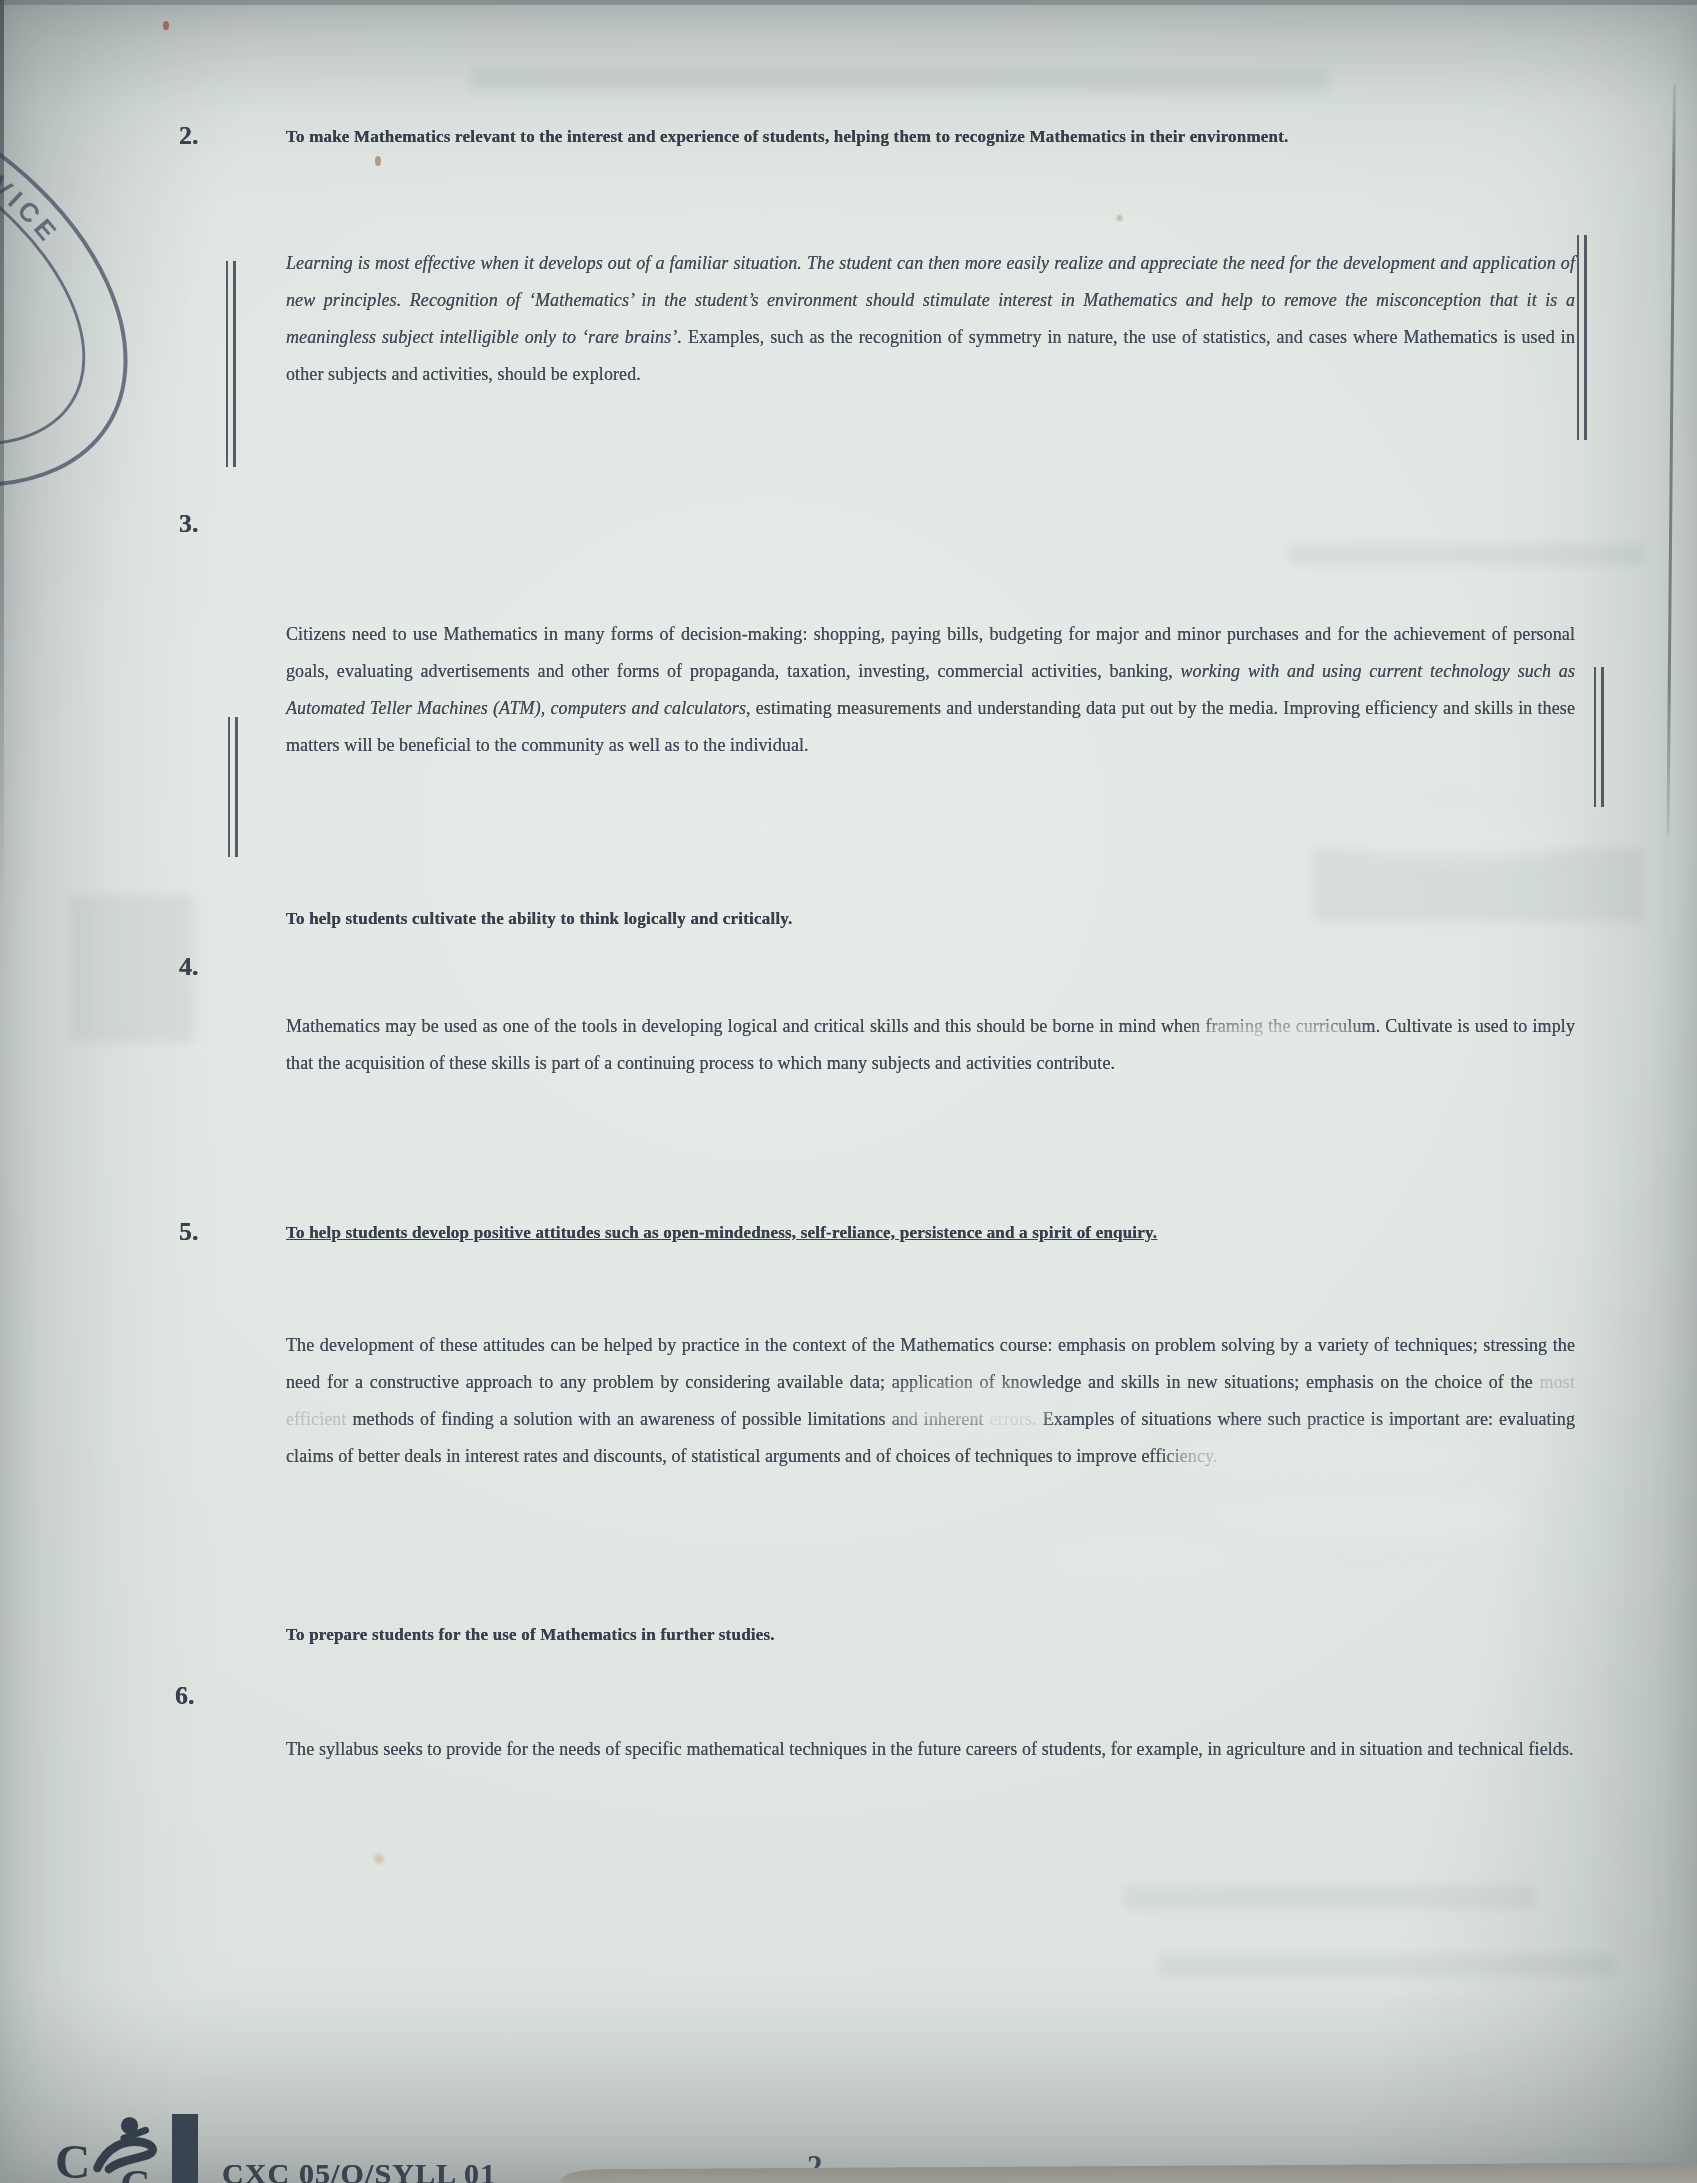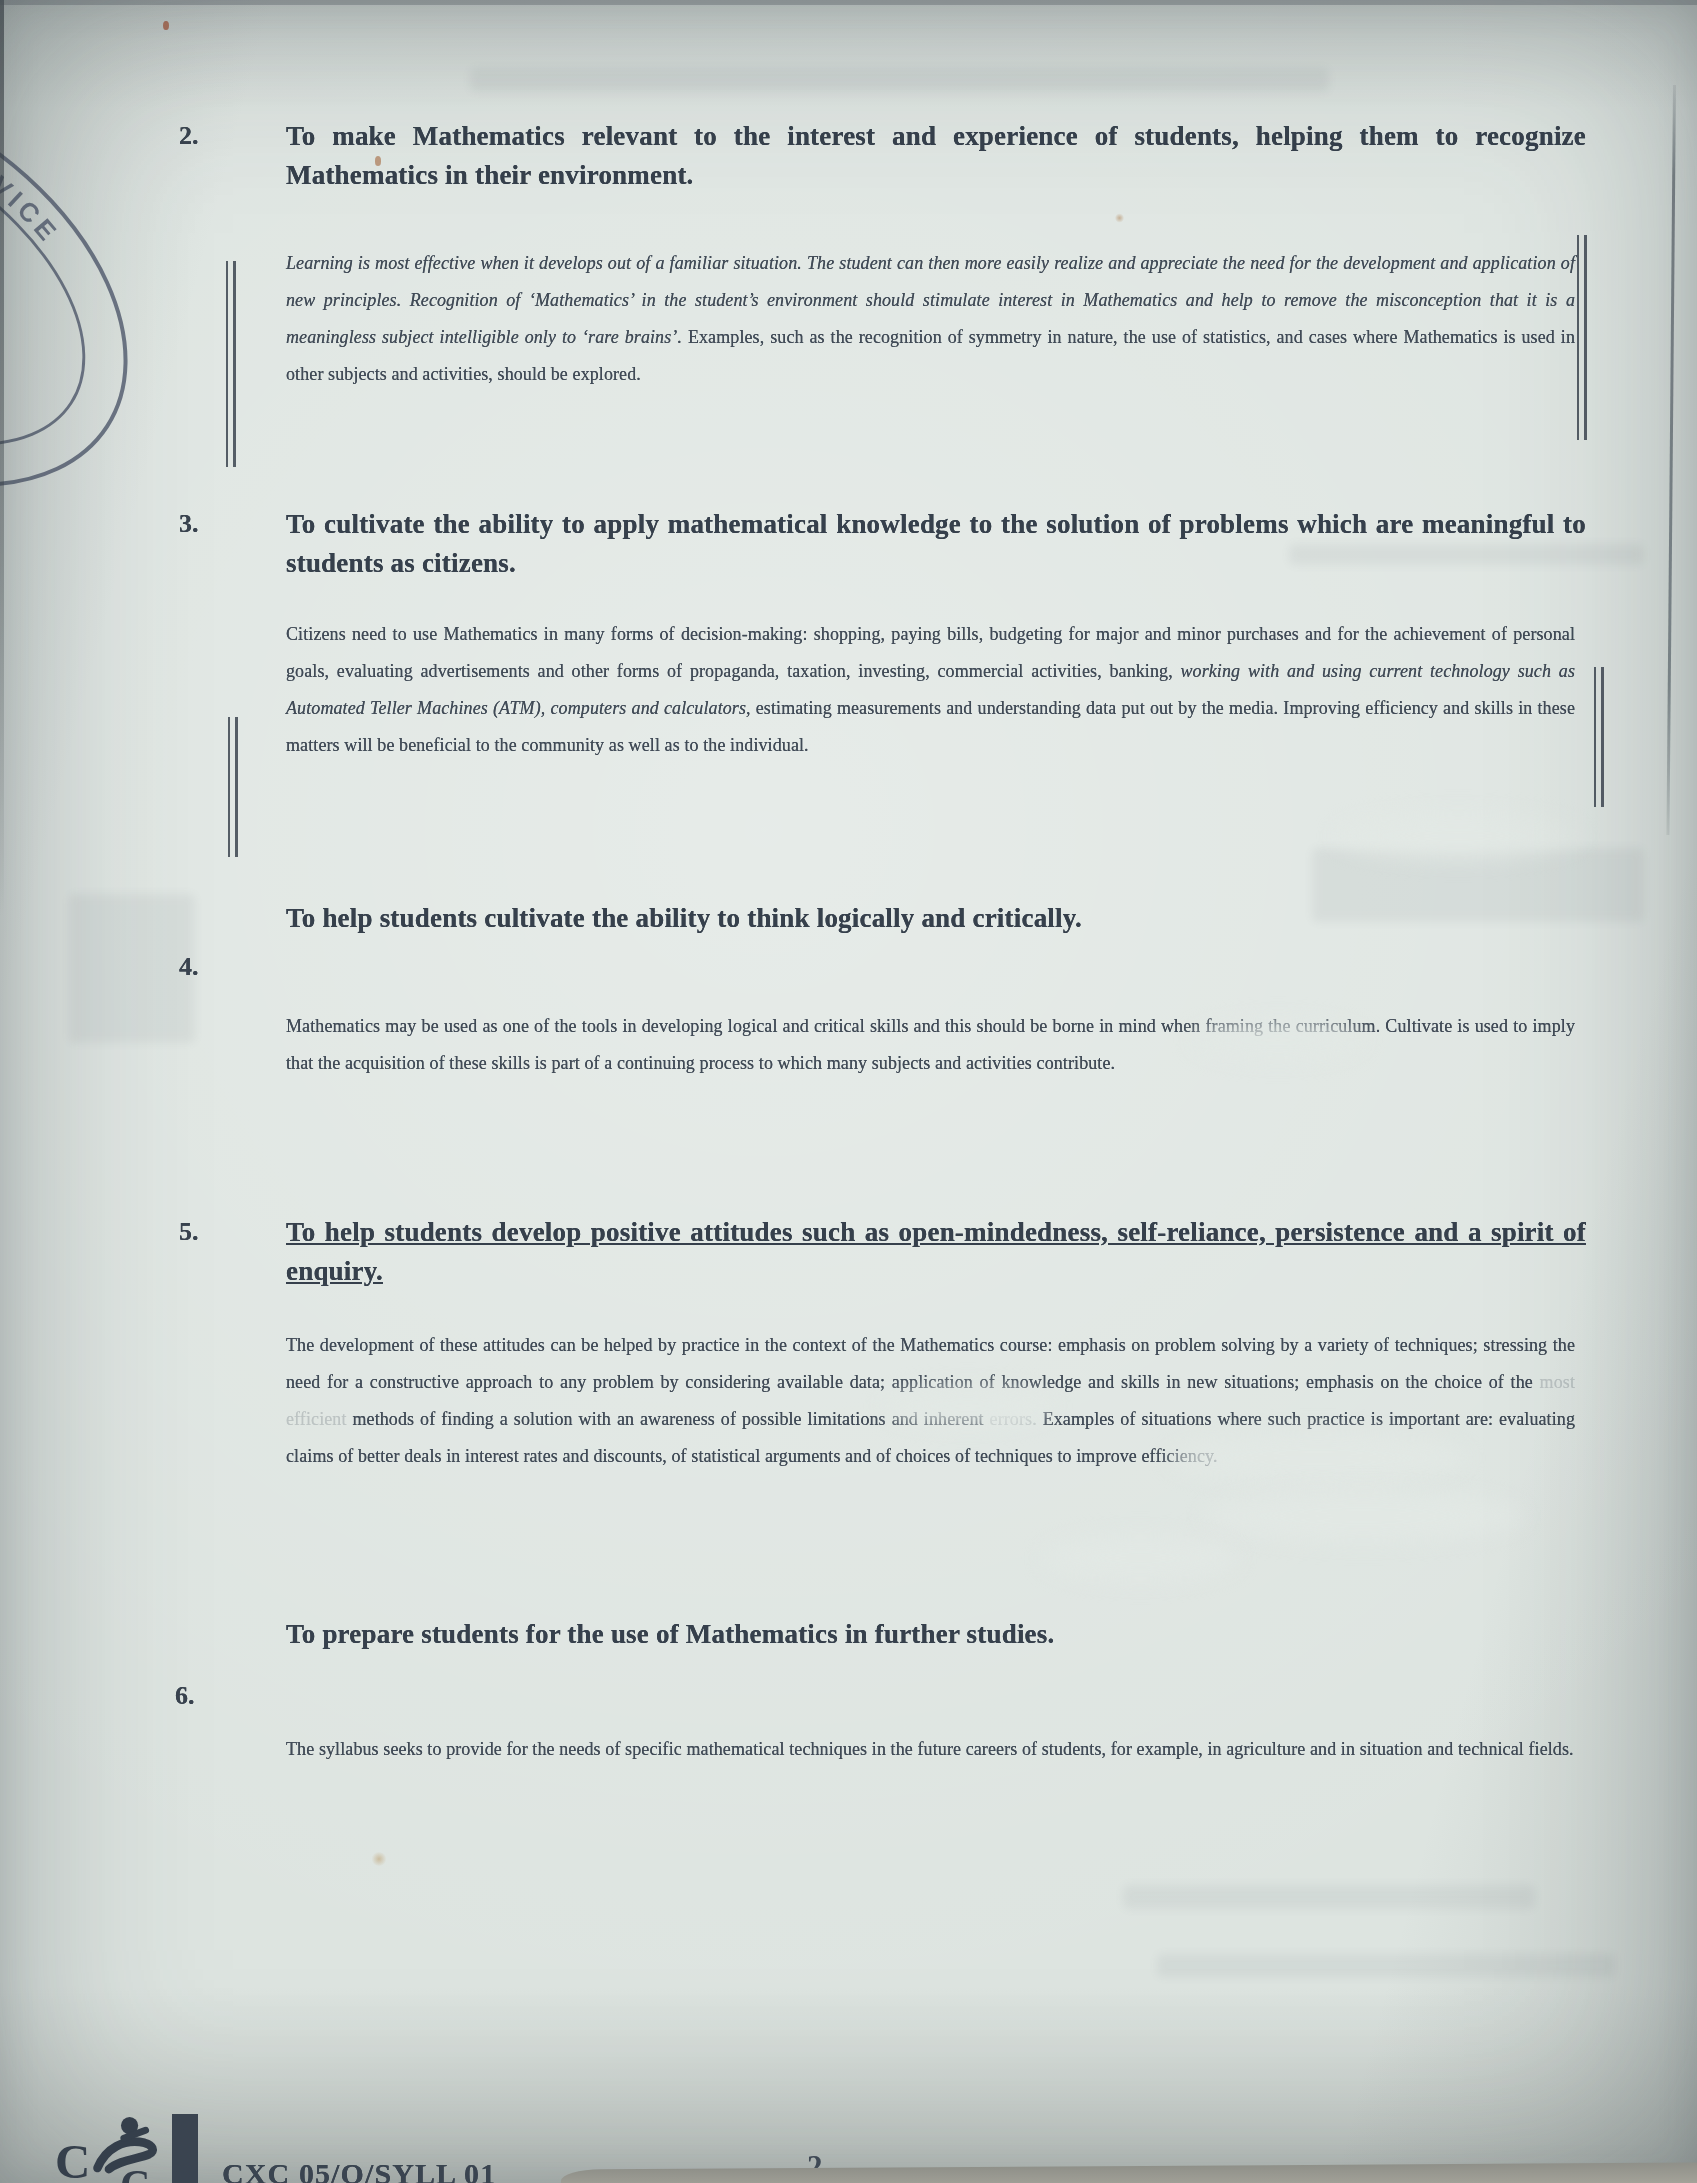--- a/index.html
+++ b/index.html
@@ -7,21 +7,21 @@
     position:relative;width:1697px;height:2183px;overflow:hidden;
     font-family:"Liberation Serif","DejaVu Serif",serif;color:#414b57;
     background:
       radial-gradient(120% 90% at 45% 38%, rgba(255,255,255,.28), rgba(255,255,255,0) 62%),
       linear-gradient(105deg, rgba(118,128,126,.20), rgba(118,128,126,0) 12%, rgba(118,128,126,0) 84%, rgba(108,116,114,.24)),
       linear-gradient(180deg, rgba(128,136,134,.18), rgba(128,136,134,0) 5%, rgba(128,136,134,0) 91%, rgba(118,122,116,.25)),
       #dde4e0;
   }
   .abs{position:absolute;}
   .num{font-weight:700;font-size:26px;color:#39434f;text-shadow:0 0 0.3px #39434f;}
-  .heading{font-weight:700;font-size:27px;line-height:39px;color:#36404c;text-align:justify;letter-spacing:0.2px;text-shadow:0 0 0.3px #36404c;margin:0;}
+  .heading{font-weight:700;font-size:17px;line-height:39px;color:#36404c;text-align:justify;letter-spacing:0.2px;text-shadow:0 0 0.3px #36404c;margin:0;}
   .bodytxt{font-size:18px;line-height:37px;text-align:justify;color:#414b57;letter-spacing:0.1px;text-shadow:0 0 0.2px #47515c;margin:0;}
   .i{font-style:italic;}
   .f{opacity:.22;}
   .rule{position:absolute;width:9.7px;z-index:2;opacity:.85;
     background:linear-gradient(90deg,#3c4550 0 2.3px,rgba(0,0,0,0) 2.3px 7.4px,#3c4550 7.4px 9.7px);}
   .edgeline{position:absolute;width:3.4px;background:linear-gradient(180deg,rgba(62,72,82,.1),rgba(62,72,82,.6) 12%,rgba(62,72,82,.55) 80%,rgba(62,72,82,.1));transform-origin:top left;z-index:2;}
   .splotch{position:absolute;background:rgba(226,233,229,.8);filter:blur(10.3px);border-radius:50%;z-index:3;pointer-events:none;}
   .ghost{position:absolute;background:#4a545e;opacity:.07;filter:blur(4.6px);border-radius:5.7px;z-index:1;pointer-events:none;}
   .stain{position:absolute;border-radius:50%;pointer-events:none;z-index:3;}
   .vignette{position:absolute;inset:0;pointer-events:none;z-index:4;
@@ -67,21 +67,20 @@
     </g>
   </svg>
 
   <div class="abs num" style="left:179px;top:121px;">2.</div>
   <p class="abs heading" style="left:286px;top:117px;width:1300px;">To make Mathematics relevant to the interest and experience of students, helping them to recognize Mathematics in their environment.</p>
   <p class="abs bodytxt" style="left:286px;top:245px;width:1289px;"><span class="i">Learning is most effective when it develops out of a familiar situation. The student can then more easily realize and appreciate the need for the development and application of new principles. Recognition of ‘Mathematics’ in the student’s environment should stimulate interest in Mathematics and help to remove the misconception that it is a meaningless subject intelligible only to ‘rare brains’. </span><span>Examples, such as the recognition of symmetry in nature, the use of statistics, and cases where Mathematics is used in other subjects and activities, should be explored.</span></p>
   <div class="rule" style="left:226px;top:261px;height:206px;"></div>
   <div class="rule" style="left:1577px;top:235px;height:205px;"></div>
 
   <div class="abs num" style="left:179px;top:509px;">3.</div>
-  <p class="abs heading" style="left:286px;top:505px;width:1300px;">To cultivate the ability to apply mathematical knowledge to the solution of problems which are meaningful to students as citizens.</p>
   <p class="abs bodytxt" style="left:286px;top:616px;width:1289px;"><span>Citizens need to use Mathematics in many forms of decision-making: shopping, paying bills, budgeting for major and minor purchases and for the achievement of personal goals, evaluating advertisements and other forms of propaganda, taxation, investing, commercial activities, banking, </span><span class="i">working with and using current technology such as Automated Teller Machines (ATM), computers and calculators, </span><span>estimating measurements and understanding data put out by the media. Improving efficiency and skills in these matters will be beneficial to the community as well as to the individual.</span></p>
   <div class="rule" style="left:228px;top:717px;height:140px;"></div>
   <div class="rule" style="left:1594px;top:667px;height:140px;"></div>
   <div class="splotch" style="left:1335px;top:813px;width:246px;height:46px;"></div>
 
   <div class="abs num" style="left:179px;top:952px;">4.</div>
   <p class="abs heading" style="left:286px;top:899px;width:1300px;">To help students cultivate the ability to think logically and critically.</p>
   <p class="abs bodytxt" style="left:286px;top:1008px;width:1289px;"><span>Mathematics may be used as one of the tools in developing logical and critical skills and this should be borne in mind when framing the curriculum. Cultivate is used to imply that the acquisition of these skills is part of a continuing process to which many subjects and activities contribute.</span></p>
   <div class="splotch" style="left:1192px;top:1020px;width:172px;height:40px;"></div>
 

